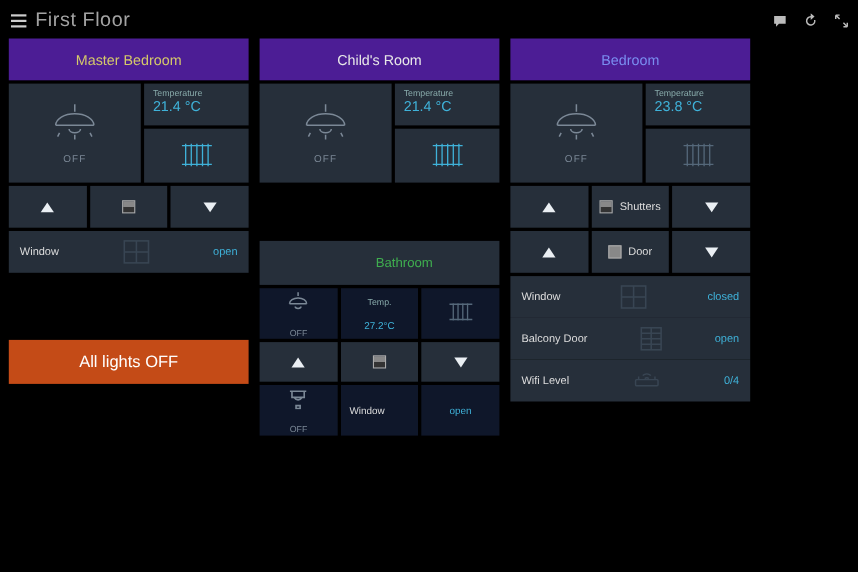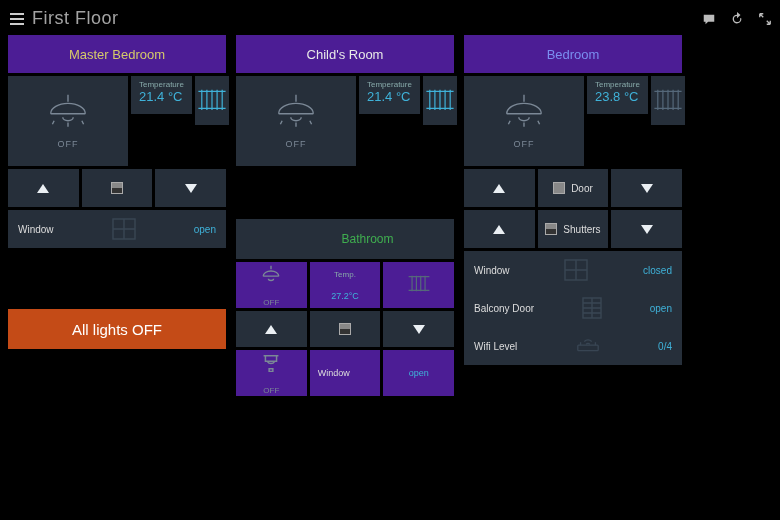--- a/index.html
+++ b/index.html
@@ -25,21 +25,21 @@
   }
   .room-title {
     background: #4c1d95; color: #ddd; text-align: center;
     height: 38px; display:flex; align-items:center; justify-content:center;
     font-size: 13px; margin-bottom: 3px;
   }
   .panel, .tile, .smalltile, .status-row, .btn {
     background: #262f3a; border: 0;
   }
   .row2 { display: grid; grid-template-columns: 120px 1fr; gap: 3px; margin-bottom: 3px; }
-  .stackR { display:flex; gap:3px; }
+  .stackR { display:flex; flex-direction:column; gap:3px; }
   .lamp-tile {
     height: 90px; display:flex; flex-direction:column; align-items:center; justify-content:center;
     color:#7b8896;
   }
   .lamp-tile .icon { width:52px; height:44px; }
   .off-label { font-size:9px; color:#7b8896; margin-top:2px; letter-spacing:1px;}
   .temp-tile { height:38px; padding:4px 8px; }
   .temp-label { font-size:8px; color:#8aa; }
   .temp-val { font-size:13px; color:#3fb2d9; }
   .rad-tile { height:49px; display:flex; align-items:center; justify-content:center;}
@@ -66,21 +66,21 @@
   .alloff {
     background:#c44b17; color:#fff; height:40px;
     display:flex; align-items:center; justify-content:center;
     font-size:15px; margin-top:3px;
   }
   .bathroom-title{
     background:#262f3a; height:40px; display:flex; align-items:center; justify-content:center;
     font-size:12px; margin-bottom:3px;padding-left:45px;
   }
   .bath-row { display:grid; grid-template-columns:1fr 1fr 1fr; gap:3px; margin-bottom:3px;}
-  .bath-tile { background:#4c1d95; height:46px; display:flex; flex-direction:column; align-items:center; justify-content:center; gap:12px;}
+  .bath-tile { background:#0f172a; height:46px; display:flex; flex-direction:column; align-items:center; justify-content:center; gap:12px;}
   .bath-tile .lbl { font-size:8px; color:#8aa; }
   .bath-tile .val { font-size:9px; color:#3fb2d9; }
   .bath-tile .icon { width:26px; height:22px; }
   .bath-ctrl { background:#262f3a; height:36px; display:flex; align-items:center; justify-content:center;}
   svg { display:block; }
   .stroke { stroke:#55687a; fill:none; stroke-width:1.4; }
   .stroke2 { stroke:#7b8896; fill:none; stroke-width:1.6; }
   .blue-stroke { stroke:#3fb2d9; fill:none; stroke-width:1.4;}
 </style>
 </head>
@@ -275,36 +275,36 @@
             </span>
           </div>
         </div>
       </div>
       <div class="ctrl-row">
         <div class="tile ctrl-btn">
             <div class="tri-up"></div>
           </div>
         <div class="tile ctrl-btn">
             <div class="shutter-mid">
+              <div class="sq"></div>
+              <span>Shutters</span>
+            </div>
+          </div>
+        <div class="tile ctrl-btn">
+            <div class="tri-down"></div>
+          </div>
+      </div>
+      <div class="ctrl-row">
+        <div class="tile ctrl-btn">
+            <div class="tri-up"></div>
+          </div>
+        <div class="tile ctrl-btn">
+            <div class="shutter-mid">
               <div class="sq" style="background:#888"></div>
               <span>Door</span>
-            </div>
-          </div>
-        <div class="tile ctrl-btn">
-            <div class="tri-down"></div>
-          </div>
-      </div>
-      <div class="ctrl-row">
-        <div class="tile ctrl-btn">
-            <div class="tri-up"></div>
-          </div>
-        <div class="tile ctrl-btn">
-            <div class="shutter-mid">
-              <div class="sq"></div>
-              <span>Shutters</span>
             </div>
           </div>
         <div class="tile ctrl-btn">
             <div class="tri-down"></div>
           </div>
       </div>
       <div class="status-row">
         <span>Window</span>
         <span class="mid-icon">
             <svg viewBox="0 0 26 24">

